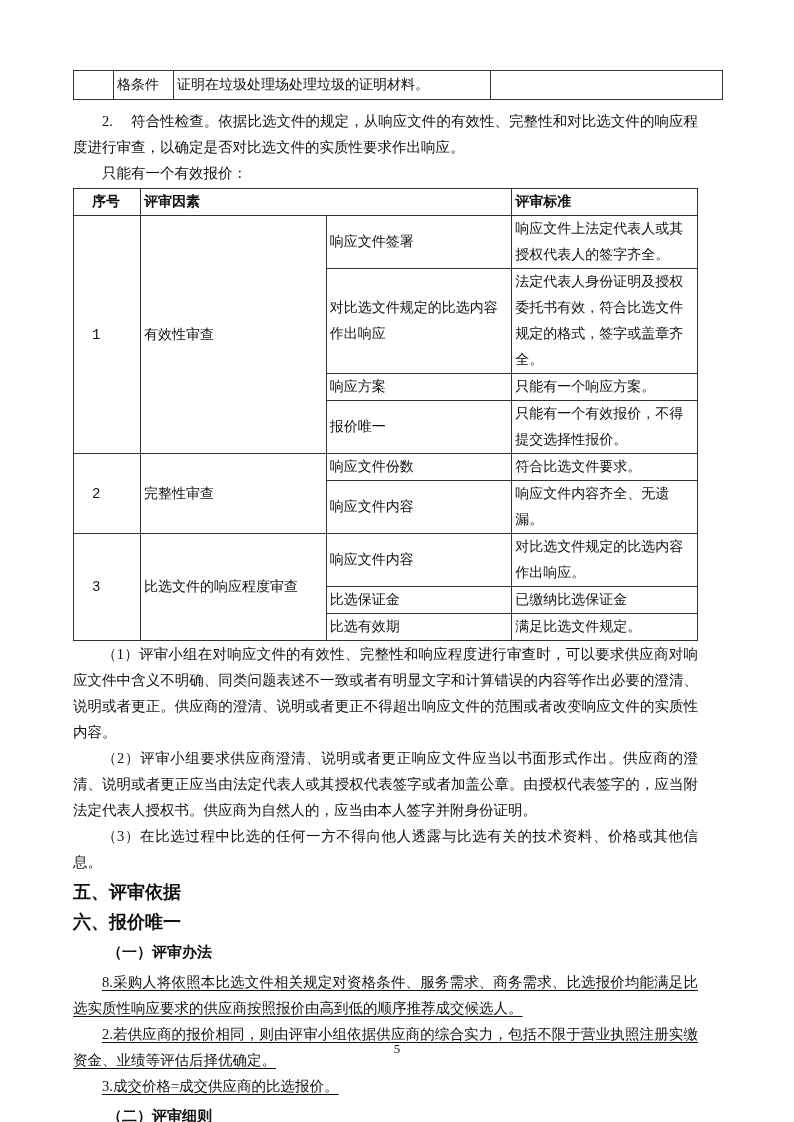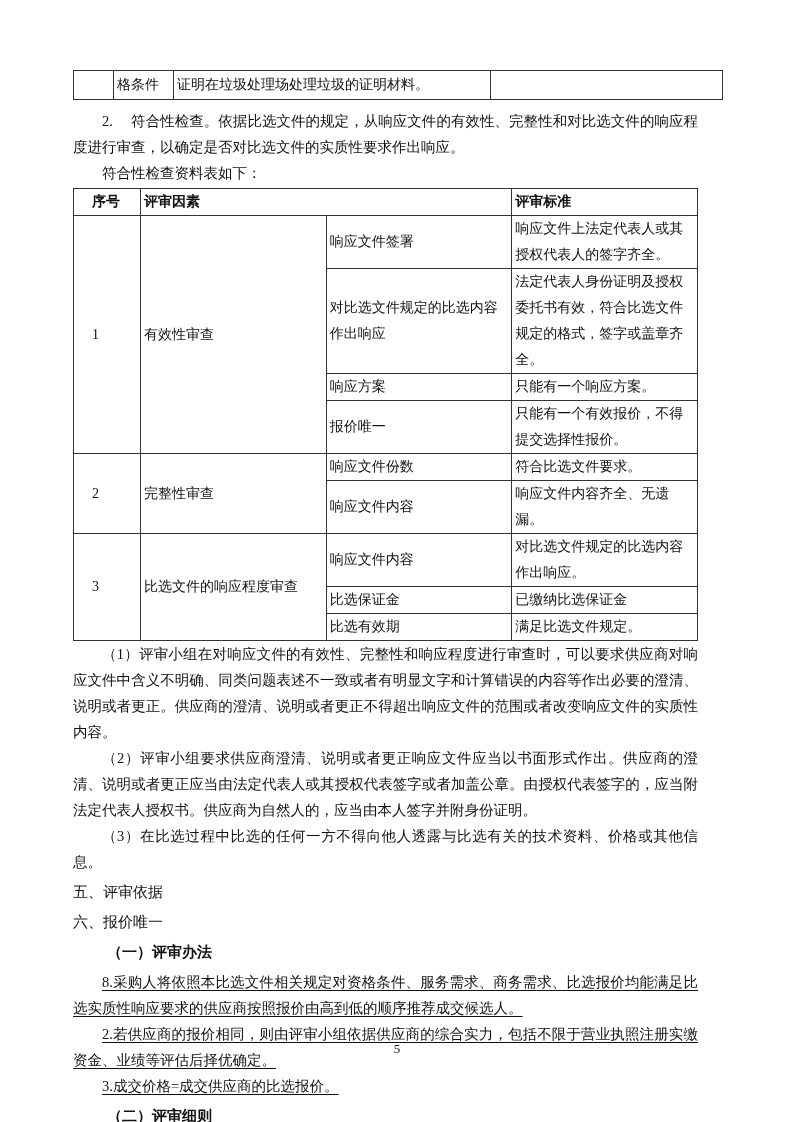--- a/index.html
+++ b/index.html
@@ -27,32 +27,32 @@
     vertical-align:middle;
     word-break:break-all;
     overflow:hidden;
   }
   .toptable td{height:28px;}
   .toptable .c-a{width:34px;}
   .toptable .c-b{width:54px;}
   .toptable .c-c{width:311px;}
   .toptable .c-d{width:226px;}
   .checktable{margin-top:2px;}
-  .checktable .c-no{width:30px;padding:0 18px;}
+  .checktable .c-no{width:30px;padding:0 18px;font-family:Liberation Mono, monospace;}
   .checktable .c-cat{width:113px;}
   .checktable .c-fac{width:131px;}
   .checktable td{height:26px;}
   .checktable tr.hdr td{height:24px;font-weight:bold;}
   .checktable td.tall{height:52px;}
   
   p{margin:0;line-height:26px;text-align:justify;}
   .indent{text-indent:2em;}
   .mt8{margin-top:8px;}
   .mt6{margin-top:0;}
-  .h1{font-weight:normal;font-size:15px;line-height:26px;margin:4px 0 0 0;}
+  .h1{font-weight:bold;font-size:18px;line-height:26px;margin:4px 0 0 0;}
   .h2{font-weight:bold;font-size:15px;line-height:26px;margin:4px;text-indent:2em;}
   .rule{text-decoration:underline;text-underline-offset:3px;}
   .pagenum{
     position:absolute;left:0;top:1040px;width:794px;
     text-align:center;font-size:13px;line-height:18px;color:#111;
   }
 </style>
 </head>
 <body>
 
@@ -64,21 +64,21 @@
           <tr>
         <td class="c-a"></td>
         <td class="c-b">格条件</td>
         <td class="c-c">证明在垃圾处理场处理垃圾的证明材料。</td>
         <td class="c-d"></td>
       </tr>
     </tbody>
       </table>
 
     <p class="indent mt8">2.　 符合性检查。依据比选文件的规定，从响应文件的有效性、完整性和对比选文件的响应程度进行审查，以确定是否对比选文件的实质性要求作出响应。</p>
-    <p class="indent">符合性检查资料表如下：</p>
+    <p class="indent">只能有一个有效报价：</p>
 
     <table class="checktable">
       <tbody>
           <tr class="hdr">
         <td class="c-no">序号</td>
         <td colspan="2">评审因素</td>
         <td>评审标准</td>
       </tr>
 
       <tr>

